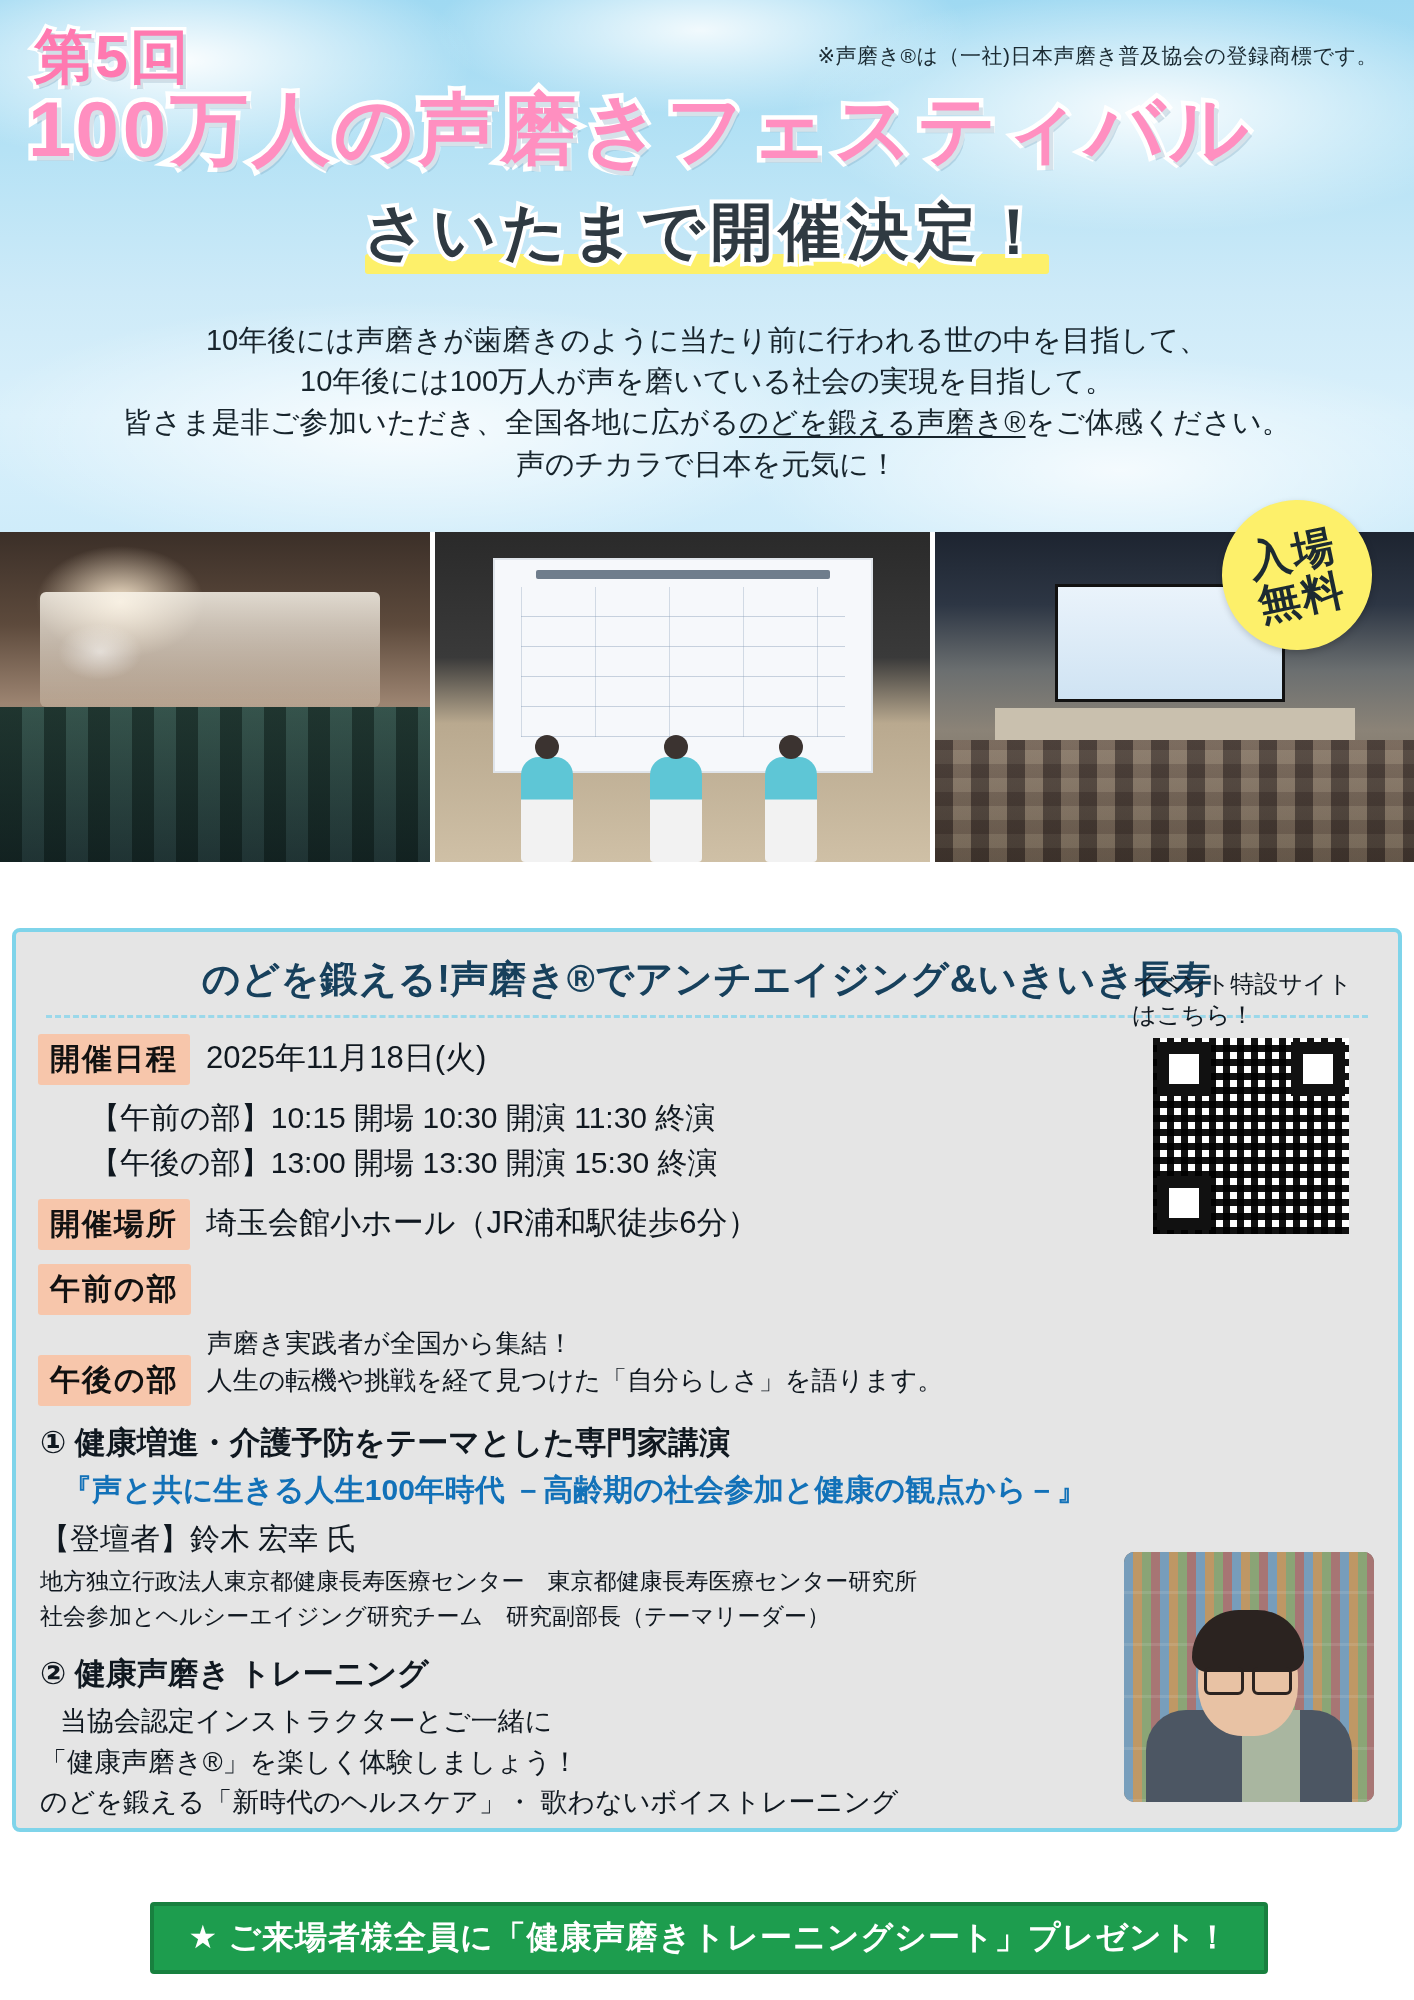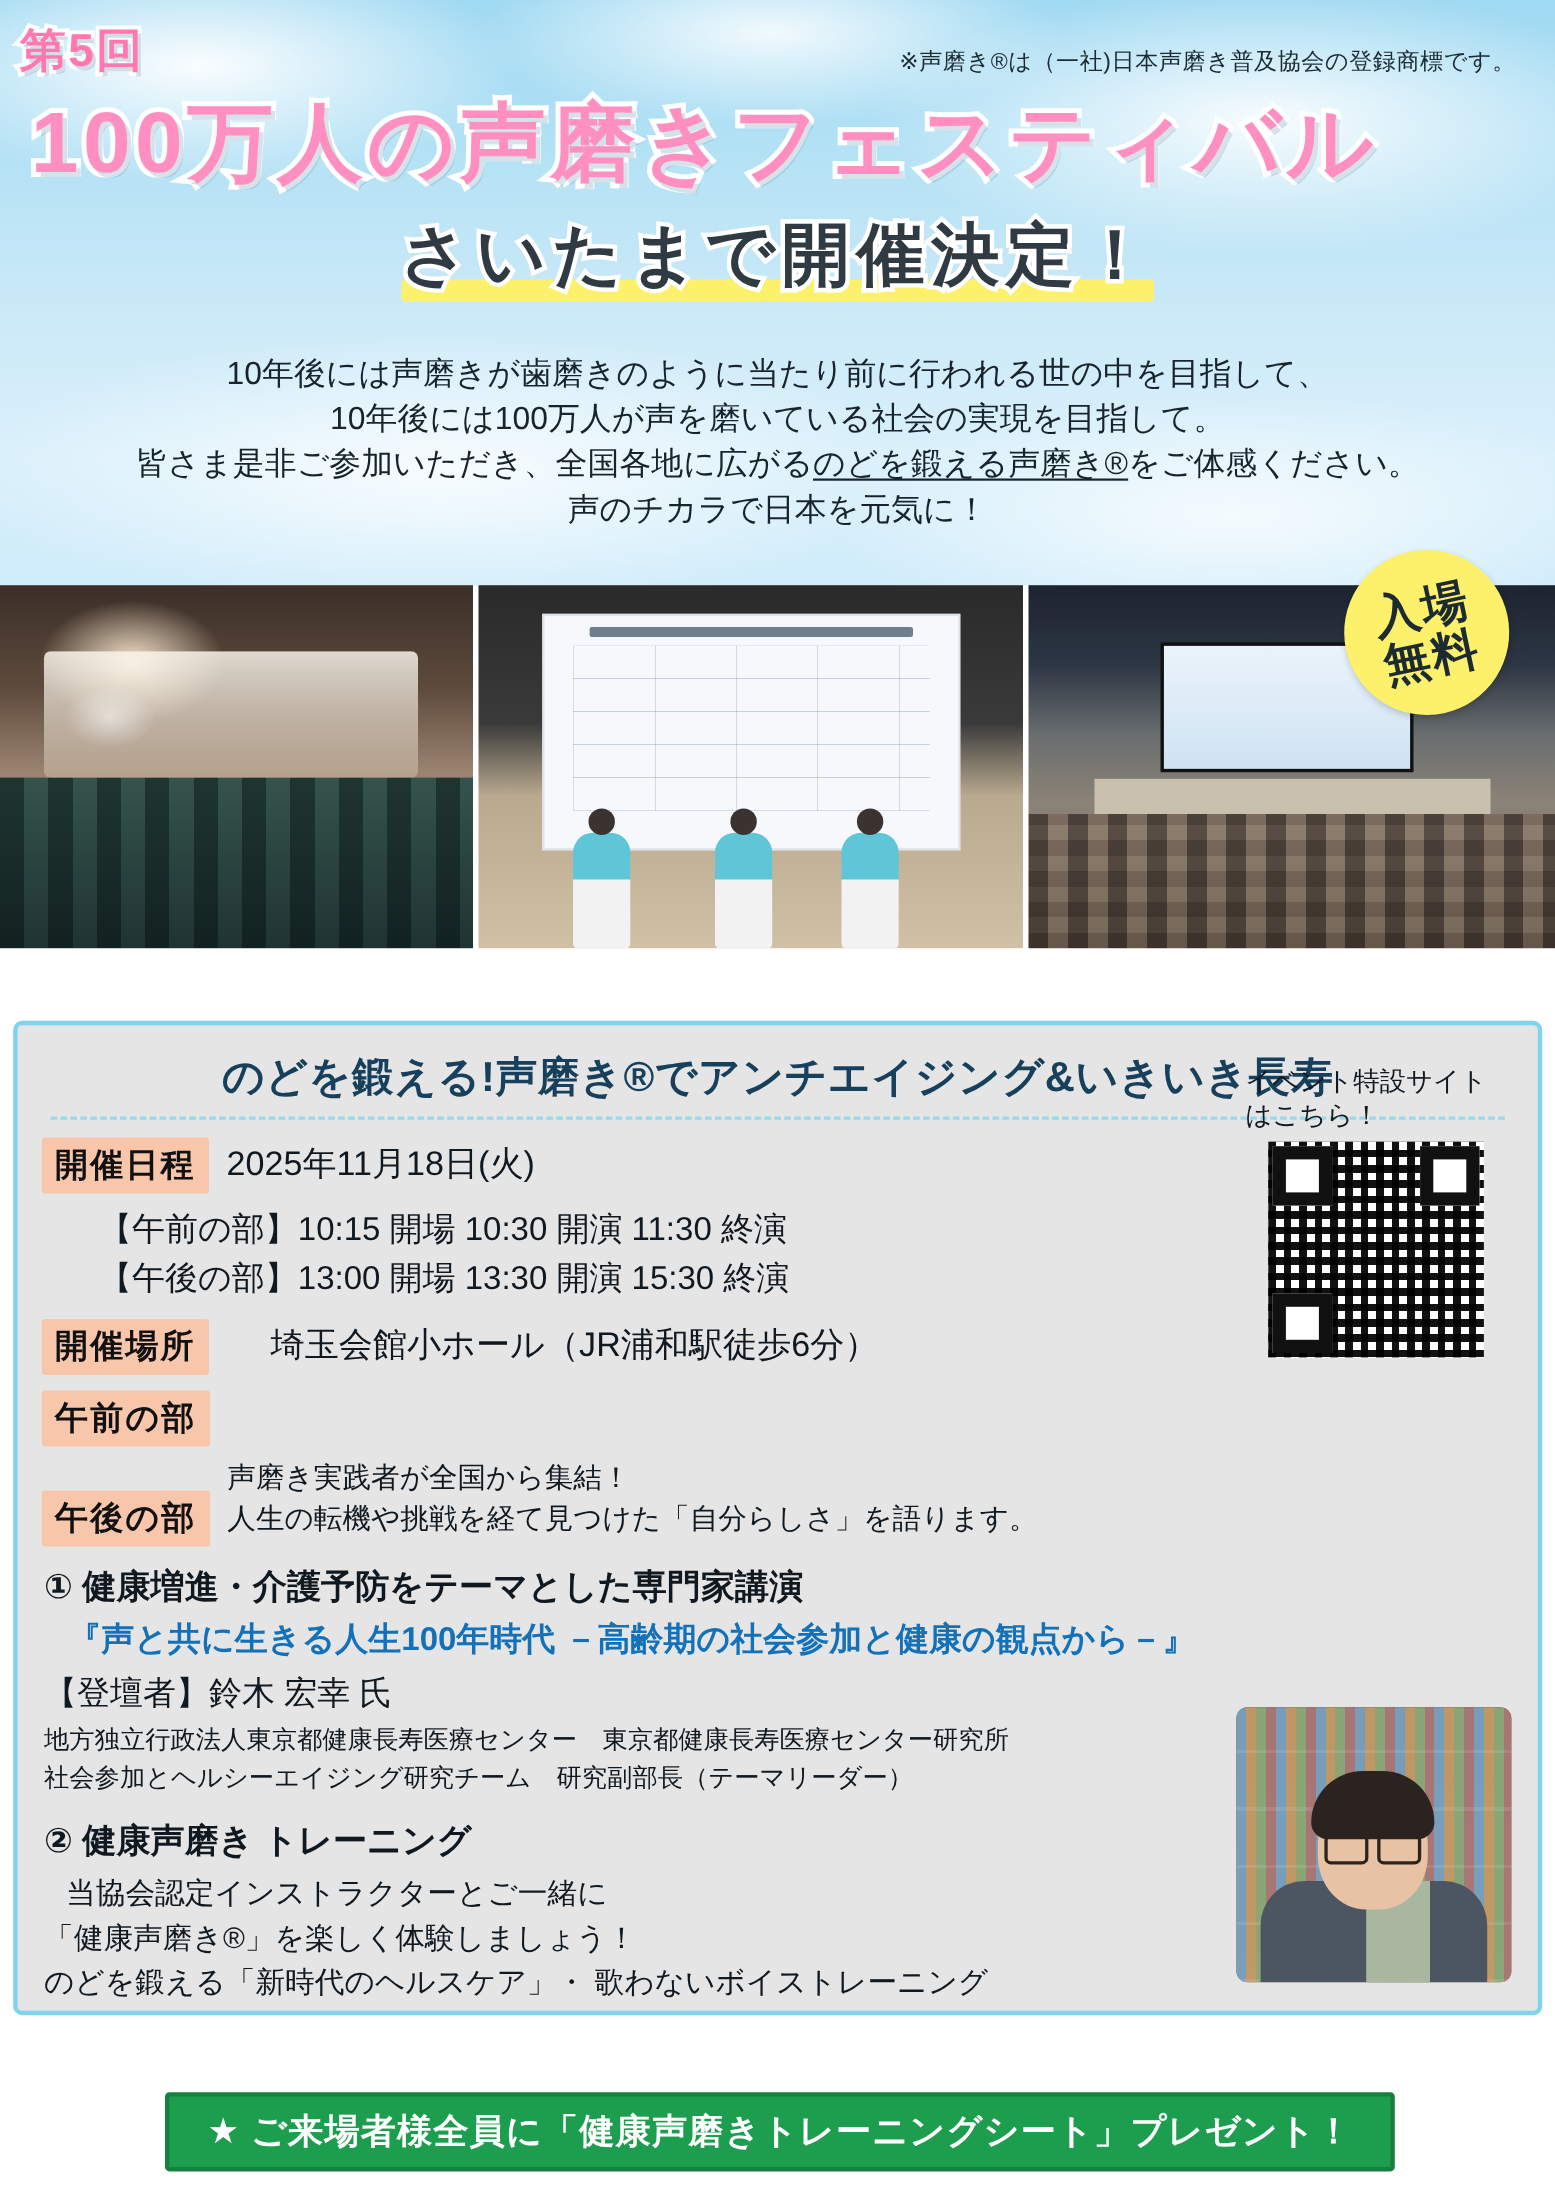--- a/index.html
+++ b/index.html
@@ -30,22 +30,22 @@
   .trademark-note {
     position: absolute;
     top: 42px; right: 36px;
     font-size: 21px;
     color: #1b2b33;
     letter-spacing: 0.5px;
     white-space: nowrap;
   }
   .kaisu {
     position: absolute;
-    top: 18px; left: 18px;
-    font-size: 42px;
+    top: 18px; left: 34px;
+    font-size: 59px;
     font-weight: bold;
     color: #ff79b0;
     -webkit-text-stroke: 7px #ffffff;
     paint-order: stroke fill;
     letter-spacing: 2px;
     text-shadow: 3px 4px 0 rgba(120,160,185,0.35);
   }
   .main-title {
     position: absolute;
     top: 78px; left: 28px;
@@ -394,21 +394,21 @@
 
   <div class="row">
     <div class="tag">開催日程</div>
     <div class="row-body">
       <div class="big">2025年11月18日(火)</div>
     </div>
   </div>
   <div class="time-line">【午前の部】10:15 開場 10:30 開演 11:30 終演</div>
   <div class="time-line">【午後の部】13:00 開場 13:30 開演 15:30 終演</div>
 
-  <div class="row" style="margin-top:14px;gap:40px;">
+  <div class="row" style="margin-top:14px;">
     <div class="tag">開催場所</div>
     <div class="row-body">
       <div class="big">埼玉会館小ホール（JR浦和駅徒歩6分）</div>
     </div>
   </div>
 
   <div class="row" style="margin-top:14px;">
     <div class="tag">午前の部</div>
   </div>
 

